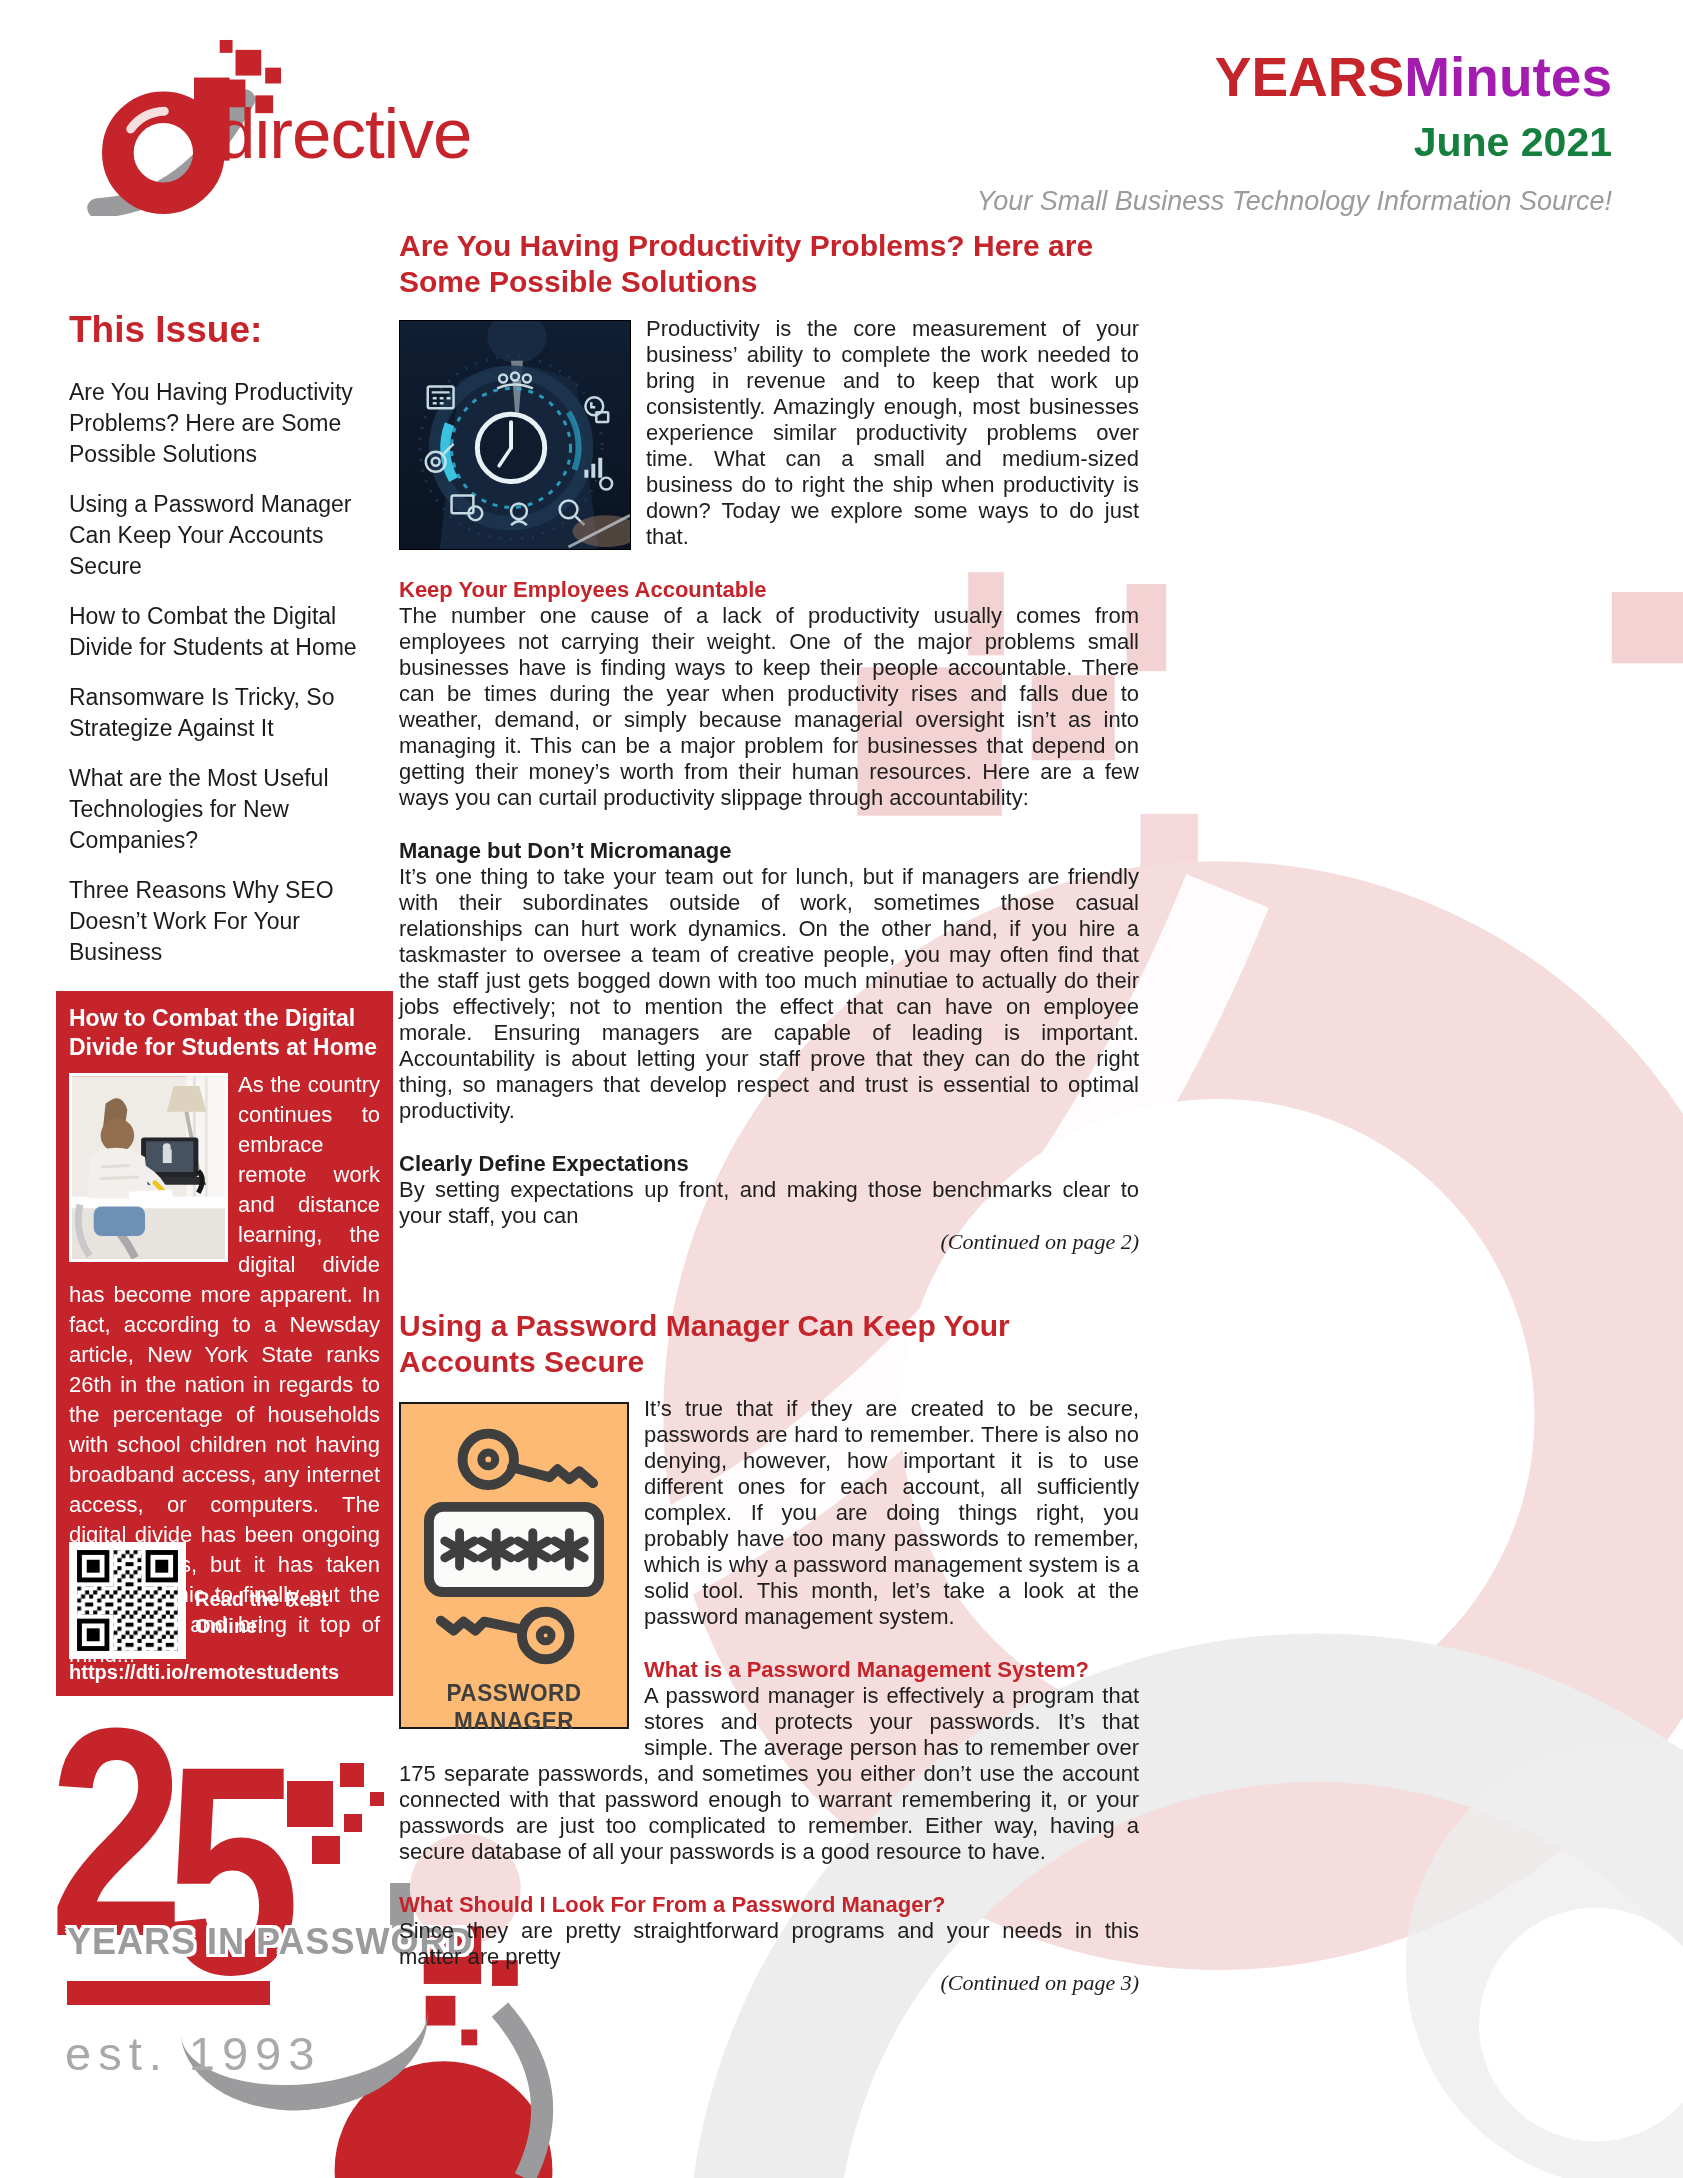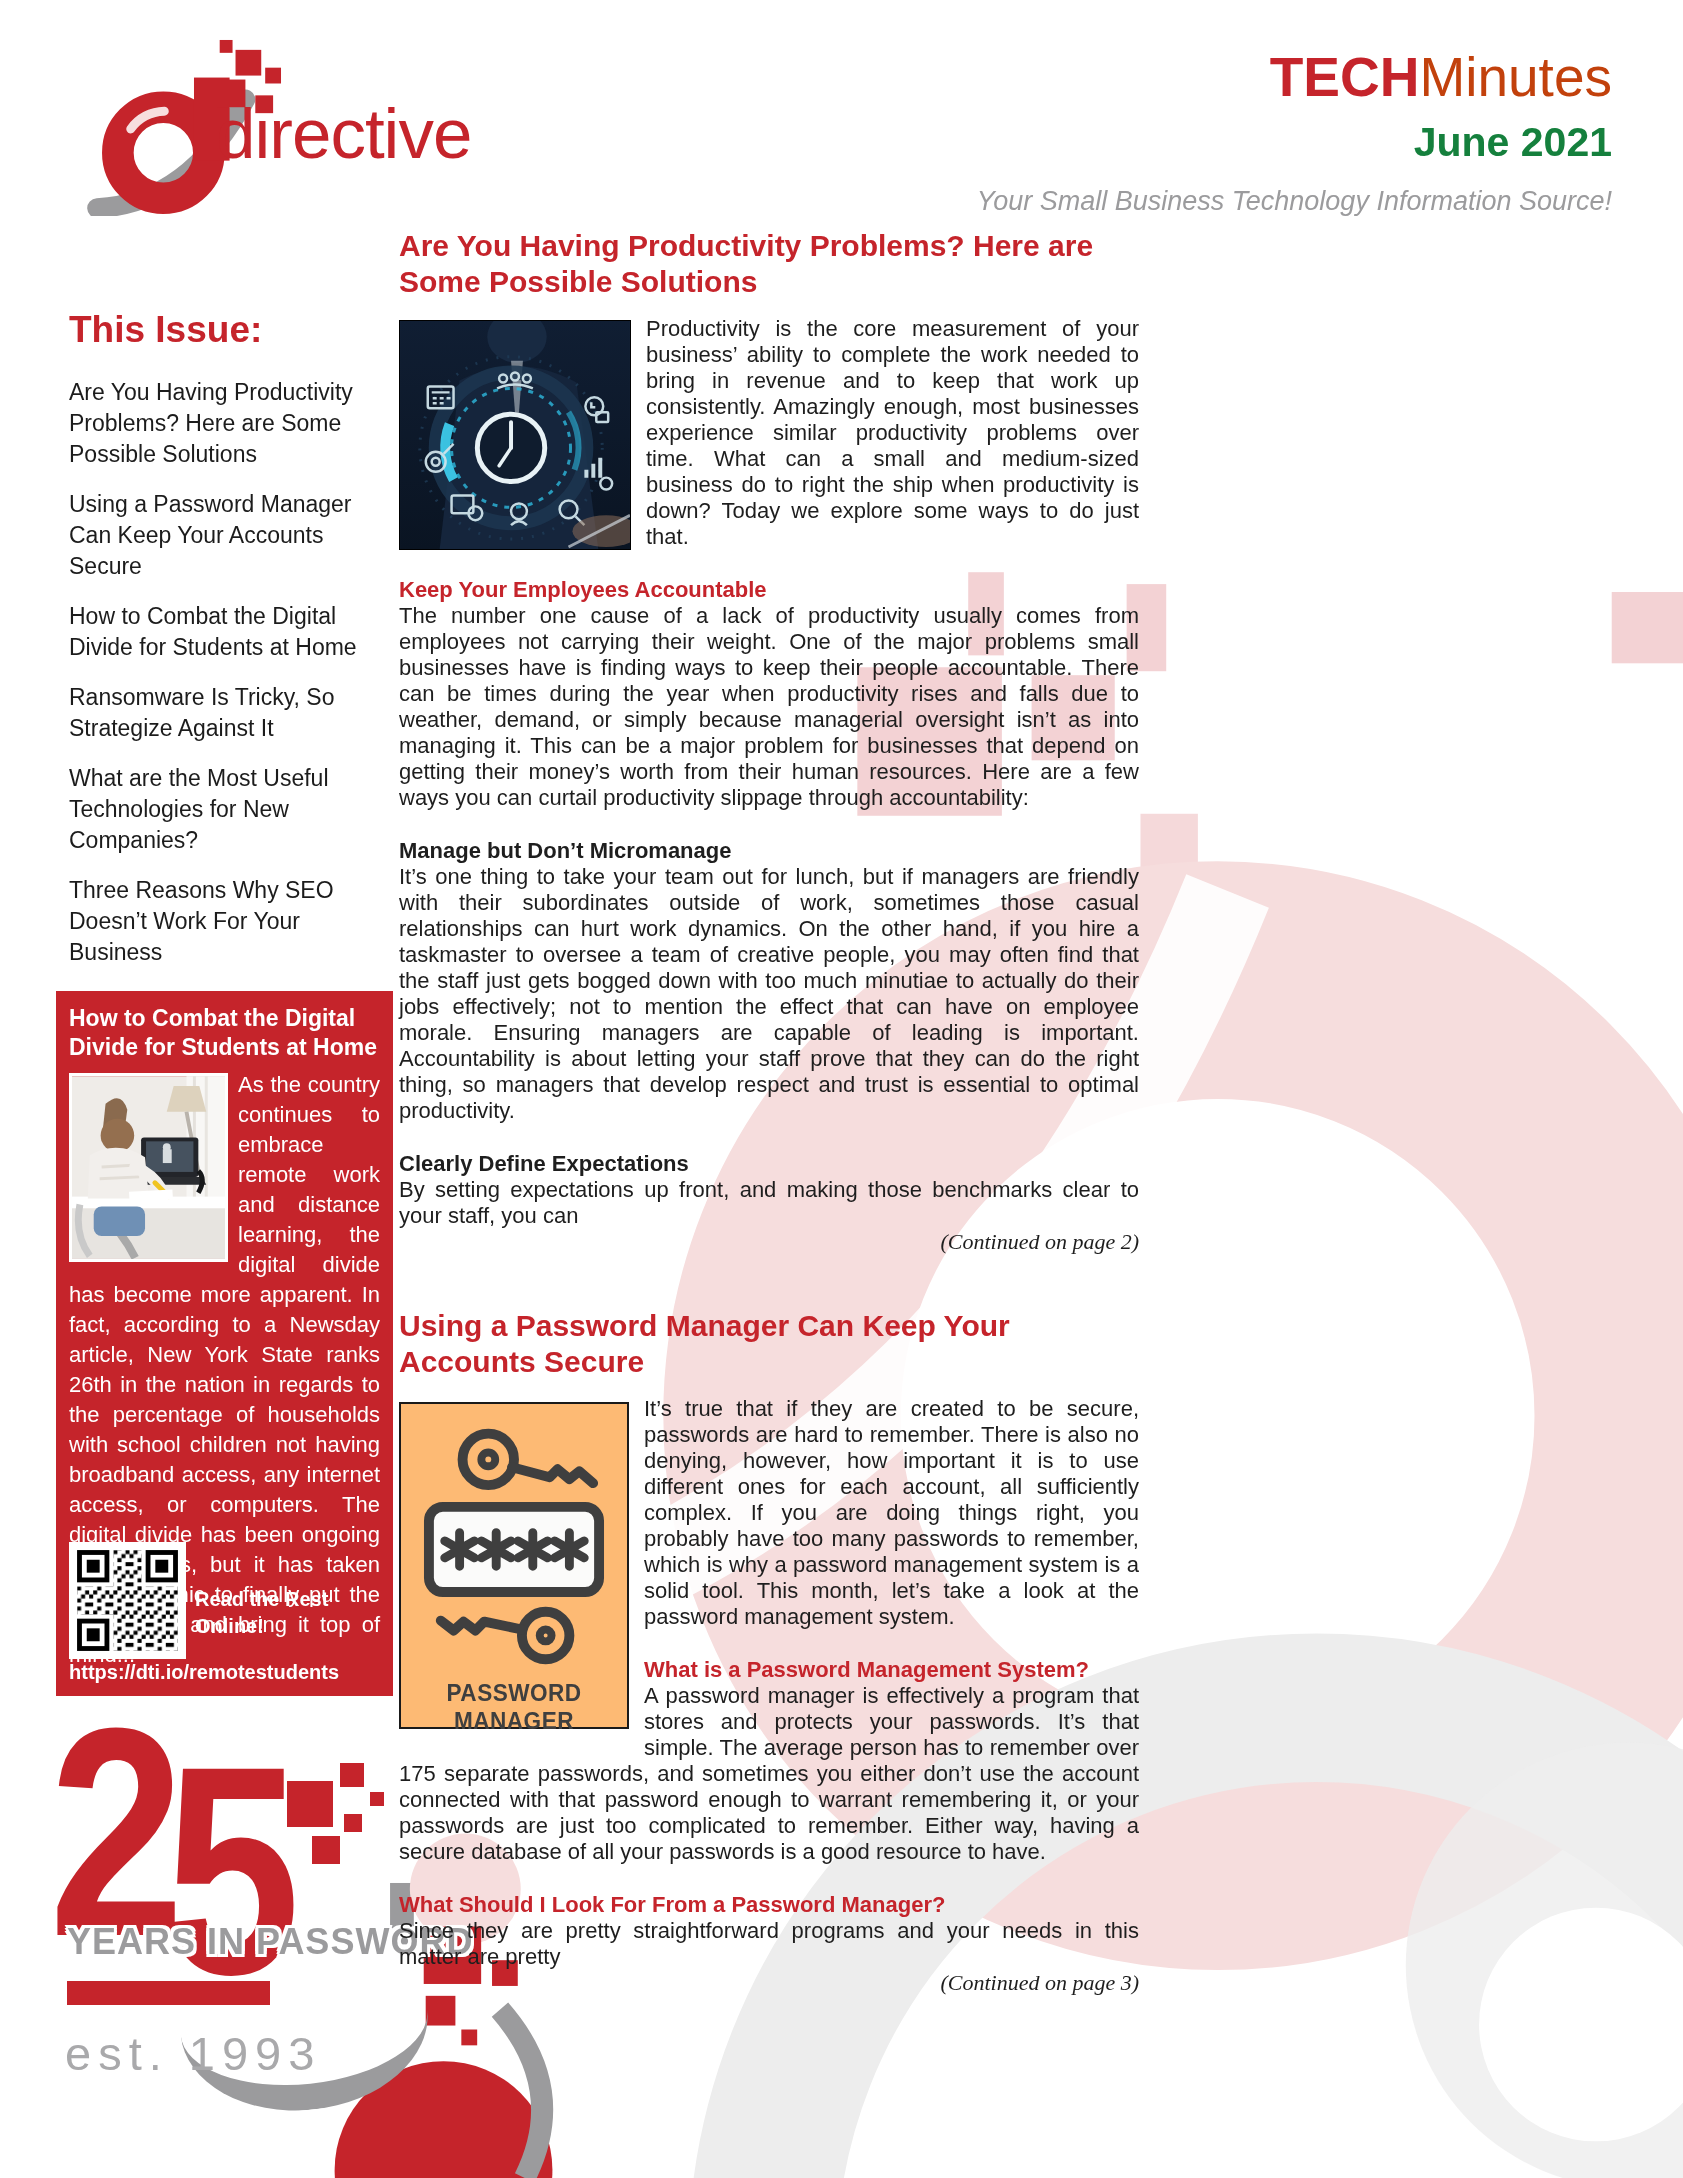--- a/index.html
+++ b/index.html
@@ -9,21 +9,21 @@
   #watermark{z-index:0;}
   .content{z-index:1;margin-top:16px;}
 
   
   .hdr-logo{position:absolute;left:69px;top:22px;width:515px;height:178px;}
   .logo-text{position:absolute;left:216px;top:77px;font-size:71px;color:#c5242b;
              letter-spacing:-1px;font-weight:400;}
   .hdr-right{position:absolute;right:71px;top:34px;text-align:right;}
   .masthead{font-size:55px;line-height:1;}
   .masthead .red{color:#c5242b;font-weight:700;}
-  .masthead .gray{color:#c2410c;font-weight:400;}
+  .masthead .gray{color:#a21caf;font-weight:700;}
   .issue-date{margin-top:14px;font-size:41px;font-weight:700;color:#15803d;}
   .tagline{margin-top:20px;font-size:27px;font-style:italic;color:#9b9b9d;}
 
   
   .sidebar{position:absolute;left:69px;top:293px;width:327px;}
   .toc-head{margin:0 0 26px 0;font-size:37px;font-weight:700;color:#c5242b;}
   .toc-item{margin:0 0 19px 0;font-size:23px;line-height:31px;color:#1c1c1c;}
 
   .feature-box{position:absolute;left:56px;top:975px;width:337px;height:705px;
                background:#c5242b;color:#fff;box-sizing:border-box;padding:13px 13px 10px 13px;}
@@ -106,21 +106,21 @@
         <rect x="150" y="42" width="28" height="28" fill="#c5242b"></rect>
         <rect x="168" y="12" width="26" height="26" fill="#c5242b"></rect>
         <rect x="198" y="30" width="16" height="16" fill="#c5242b"></rect>
         <rect x="188" y="58" width="18" height="18" fill="#c5242b"></rect>
         <rect x="152" y="2" width="13" height="13" fill="#c5242b"></rect>
       </svg>
       <div class="logo-text">directive</div>
 
       <div class="hdr-right">
         <div class="masthead">
-          <span class="red">TECH</span><span class="gray">Minutes</span>
+          <span class="red">YEARS</span><span class="gray">Minutes</span>
         </div>
         <div class="issue-date">June 2021</div>
         <div class="tagline">Your Small Business Technology Information Source!</div>
       </div>
     </div>
 
     <aside class="sidebar">
       <h2 class="toc-head">This Issue:</h2>
       <p class="toc-item">Are You Having Productivity Problems? Here are Some Possible Solutions</p>
       <p class="toc-item">Using a Password Manager Can Keep Your Accounts Secure</p>

